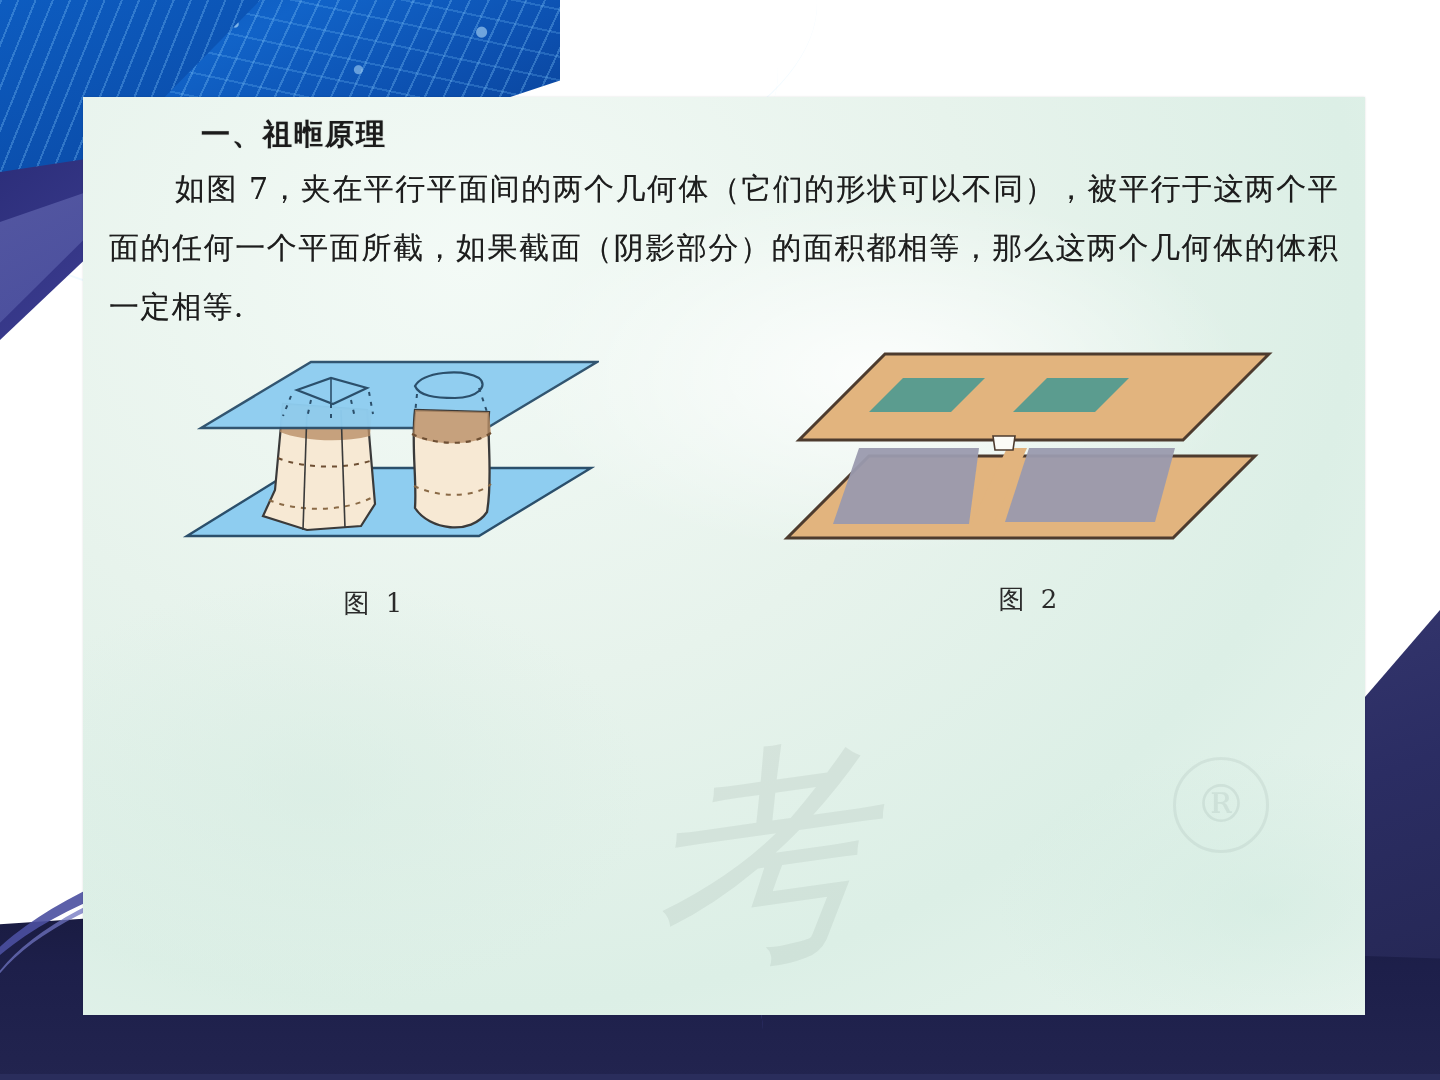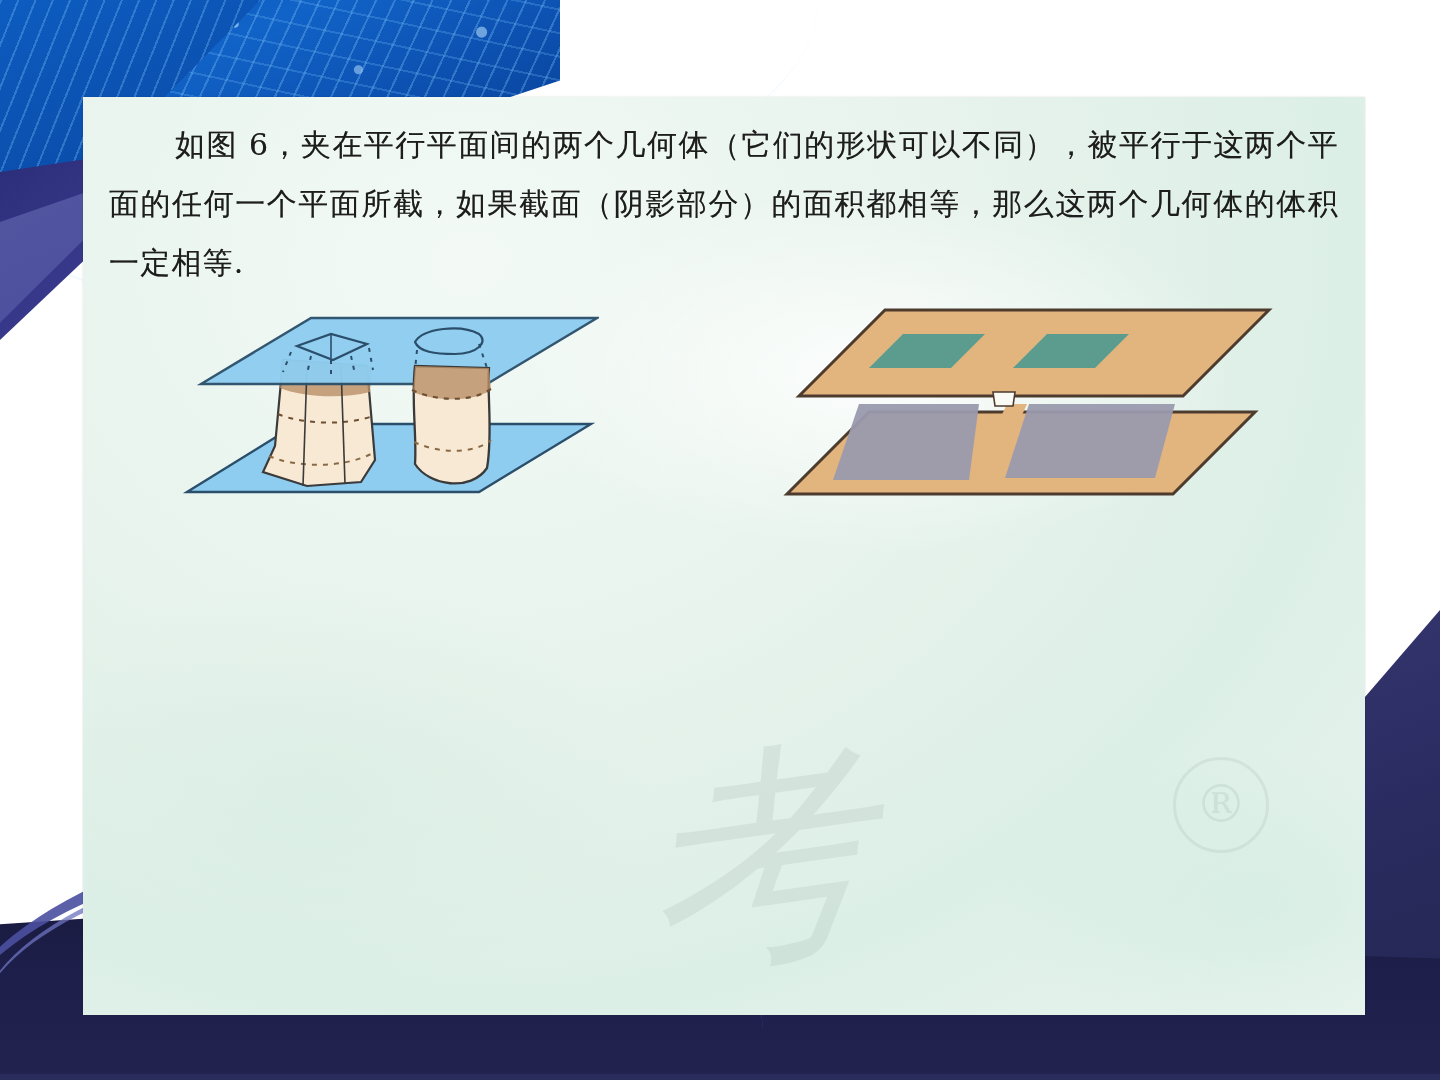--- a/index.html
+++ b/index.html
@@ -199,24 +199,25 @@
   <div class="band-swoosh2"></div>
   <div class="band-thin"></div>
 
   <div id="page">
 
     <div class="watermark">考</div>
     <div class="watermark-r">®</div>
 
     <div class="txt">
 
-
-
-
-      <p class="body indent">如图 6，夹在平行平面间的两个几何体（它们的形状可以不同），被平行于这两个平面的任何一个平面所截，如果截面（阴影部分）的面积都相等，那么这两个几何体的体积一定相等.</p>
+      <h1 class="doc-title">一、祖暅原理</h1>
+
+
+
+      <p class="body indent">如图 7，夹在平行平面间的两个几何体（它们的形状可以不同），被平行于这两个平面的任何一个平面所截，如果截面（阴影部分）的面积都相等，那么这两个几何体的体积一定相等.</p>
     </div>
 
     <div class="figs">
 
       <div class="fig" id="fig1">
         <svg viewBox="0 0 420 240" width="420" height="240">
 
           <polygon points="8,196 118,128 412,128 300,196" fill="#8ecdf0" stroke="#2b4f6b" stroke-width="2.4"></polygon>
 
           <path d="M104,64 L96,150 L84,176 L128,190 L182,186 L196,164 L188,70 Z" fill="#f7e9d4" stroke="#3a3a3a" stroke-width="2.2"></path>
@@ -245,35 +246,37 @@
           <path d="M233,94 C258,106 296,106 313,92" fill="none" stroke="#6e4f33" stroke-width="2.2" stroke-dasharray="5 6"></path>
           <path d="M235,146 C260,158 296,158 312,144" fill="none" stroke="#8a6a46" stroke-width="2" stroke-dasharray="5 6"></path>
 
           <path d="M236,46 C244,32 282,28 300,38 C310,46 298,58 276,58
                    C256,58 240,56 236,46 Z" fill="none" stroke="#2b4f6b" stroke-width="2.2"></path>
           <g stroke="#2b4f6b" stroke-width="2" stroke-dasharray="4 6">
             <line x1="238" y1="54" x2="236" y2="74"></line>
             <line x1="300" y1="48" x2="308" y2="72"></line>
           </g>
         </svg>
+        <div class="fig-cap">图 1</div>
       </div>
 
       <div class="fig" id="fig2">
         <svg viewBox="0 0 500 240" width="500" height="240">
 
           <polygon points="14,202 96,120 482,120 400,202" fill="#e2b47e" stroke="#4d3b2e" stroke-width="3"></polygon>
 
           <polygon points="86,112 206,112 196,188 60,188" fill="#9a9aae" stroke="none" opacity=".95"></polygon>
           <polygon points="234,112 254,112 220,188 198,188" fill="#e2b47e" stroke="none"></polygon>
           <polygon points="256,112 402,112 382,186 232,186" fill="#9a9aae" stroke="none" opacity=".95"></polygon>
 
           <polygon points="26,104 112,18 496,18 410,104" fill="#e2b47e" stroke="#4d3b2e" stroke-width="3"></polygon>
 
           <polygon points="96,76 130,42 212,42 178,76" fill="#4f9a90" stroke="none" opacity=".92"></polygon>
           <polygon points="240,76 274,42 356,42 322,76" fill="#4f9a90" stroke="none" opacity=".92"></polygon>
 
           <polygon points="220,100 242,100 240,114 222,114" fill="#fbfbf6" stroke="#4d3b2e" stroke-width="1.6"></polygon>
         </svg>
+        <div class="fig-cap">图 2</div>
       </div>
 
     </div>
   </div>
 </div>
 
 </body></html>

